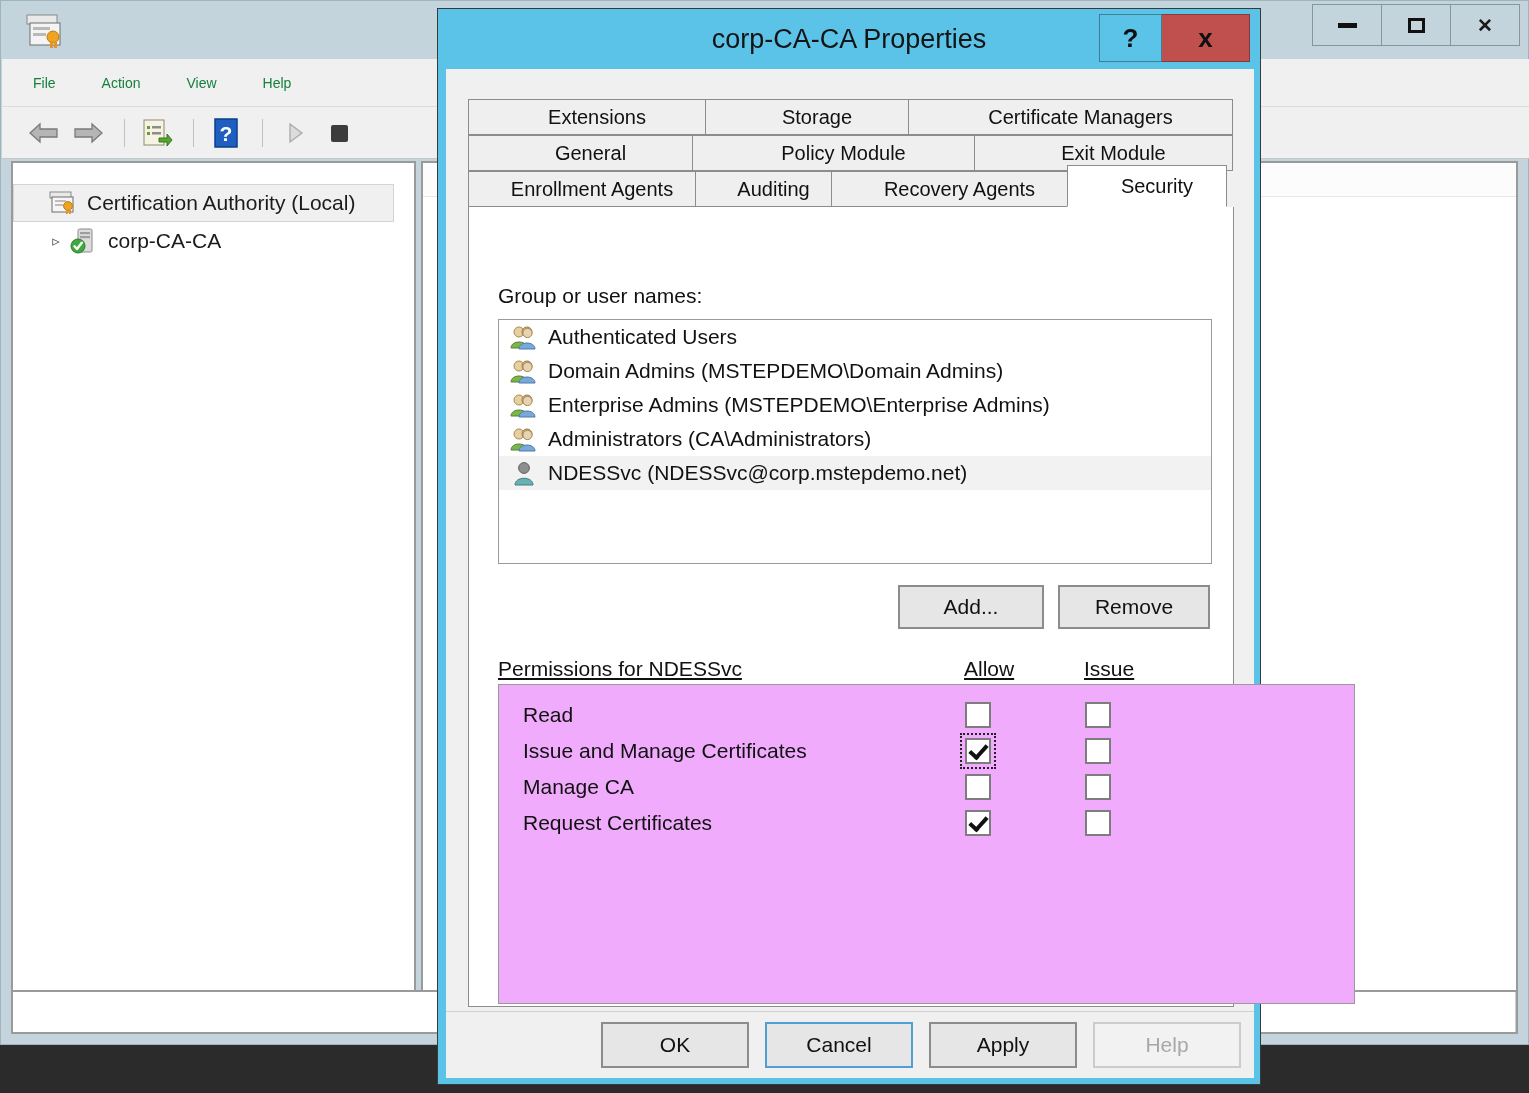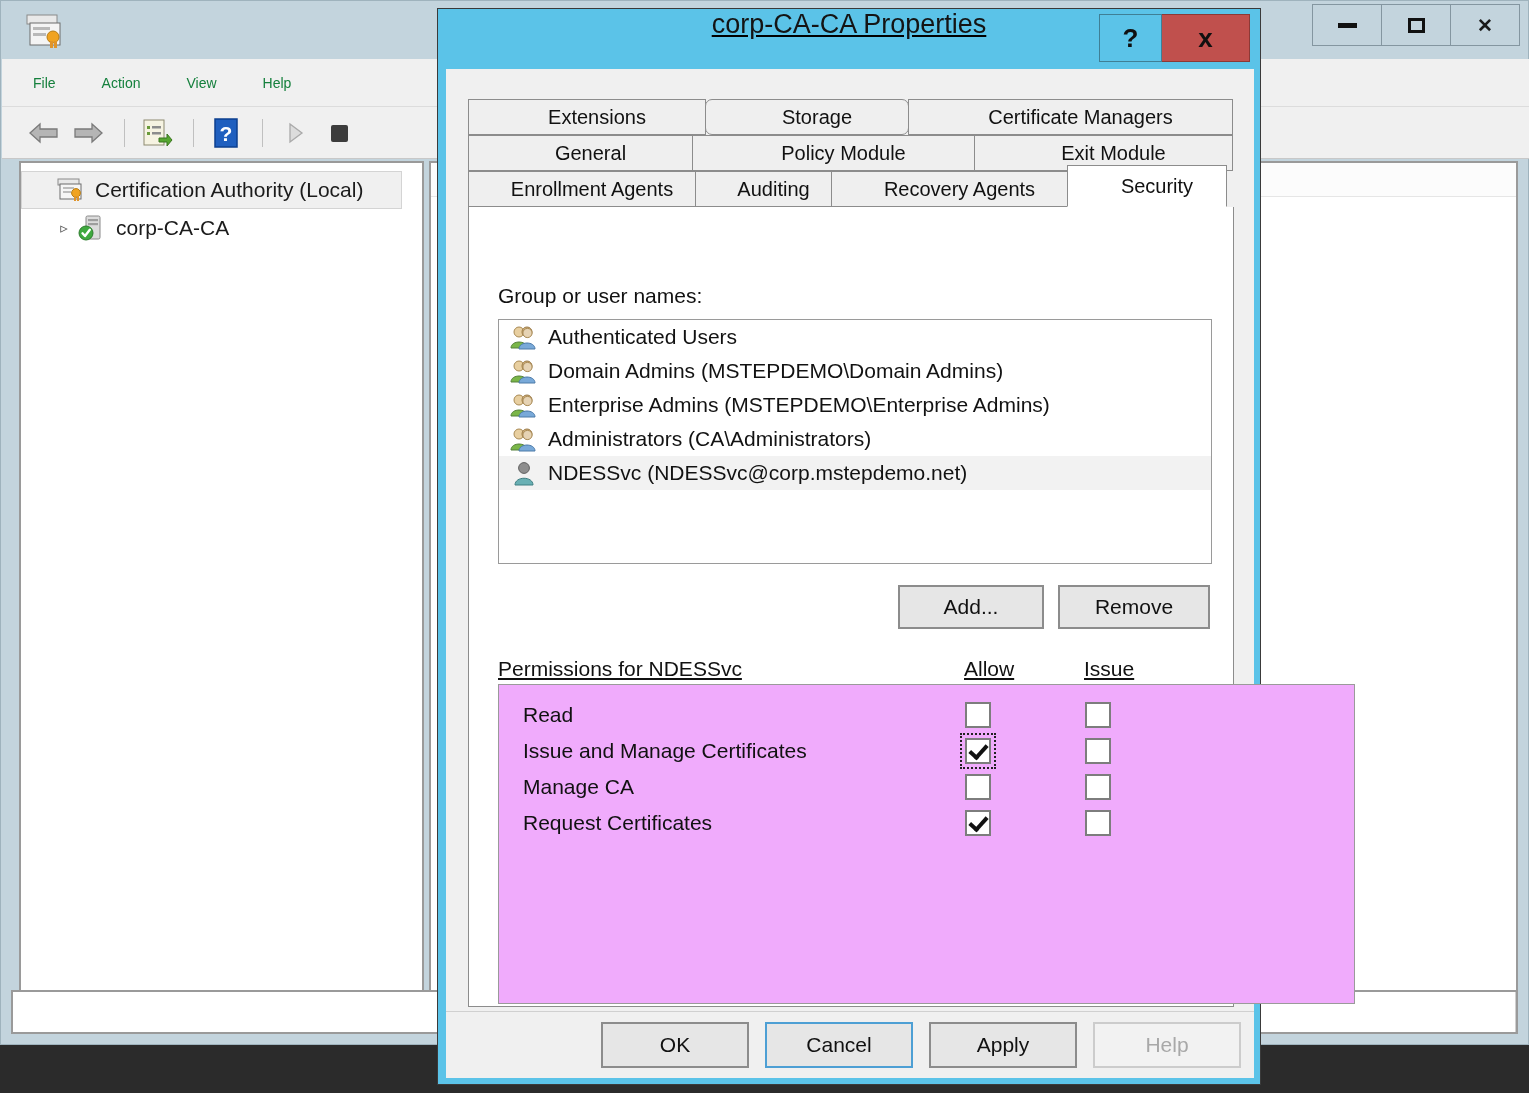--- a/index.html
+++ b/index.html
@@ -73,23 +73,22 @@
 
   .mmc-body {
     position: absolute; left: 10px; top: 160px;
     right: 10px; bottom: 42px;
     display: flex;
   }
   .tree-pane {
     width: 405px;
     background: #ffffff;
     border: 2px solid #9a9a9a;
-    padding: 8px 0 0 0;
+    padding: 21px 0 0 0;
     overflow: hidden;
-    margin-left: 8px;
   }
   .tree-row {
     display: flex; align-items: center;
     height: 38px; padding-left: 8px;
     font-size: 21px; color: #1b1b1b;
     cursor: default;
   }
   .tree-row.selected {
     background: #f0f0f0;
     border: 1px solid #d4d4d4;
@@ -133,21 +132,21 @@
     position: absolute;
     left: 437px; top: 8px;
     width: 824px; height: 1077px;
     background: #5bc3e8;
     border: 1px solid #3a3a3a;
     box-shadow: 0 0 0 0 rgba(0,0,0,0);
   }
   .dlg-titlebar {
     position: relative;
     height: 60px;
-    display: flex; justify-content: center; text-decoration: underline;
+    display: flex; align-items: center; justify-content: center;
   }
   .dlg-title {
     font-size: 27px; color: #141414;
     font-family: "Liberation Sans", sans-serif;
   }
   .dlg-title-buttons {
     position: absolute; right: 10px; top: 5px;
     display: flex;
   }
   .dlg-help-btn {
@@ -441,21 +440,21 @@
         <div class="dlg-help-btn">?</div>
         <div class="dlg-close-btn">x</div>
       </div>
     </div>
 
     <div class="dlg-client">
 
       <div class="tab-area">
         <div class="tab-row">
           <div class="tab" style="width:238px;">Extensions</div>
-          <div class="tab" style="width:204px;border-radius:7px;">Storage</div>
+          <div class="tab" style="width:204px;">Storage</div>
           <div class="tab" style="width:325px;">Certificate Managers</div>
         </div>
         <div class="tab-row">
           <div class="tab" style="width:225px;">General</div>
           <div class="tab" style="width:283px;">Policy Module</div>
           <div class="tab" style="width:259px;">Exit Module</div>
         </div>
         <div class="tab-row">
           <div class="tab" style="width:228px;">Enrollment Agents</div>
           <div class="tab" style="width:137px;">Auditing</div>

